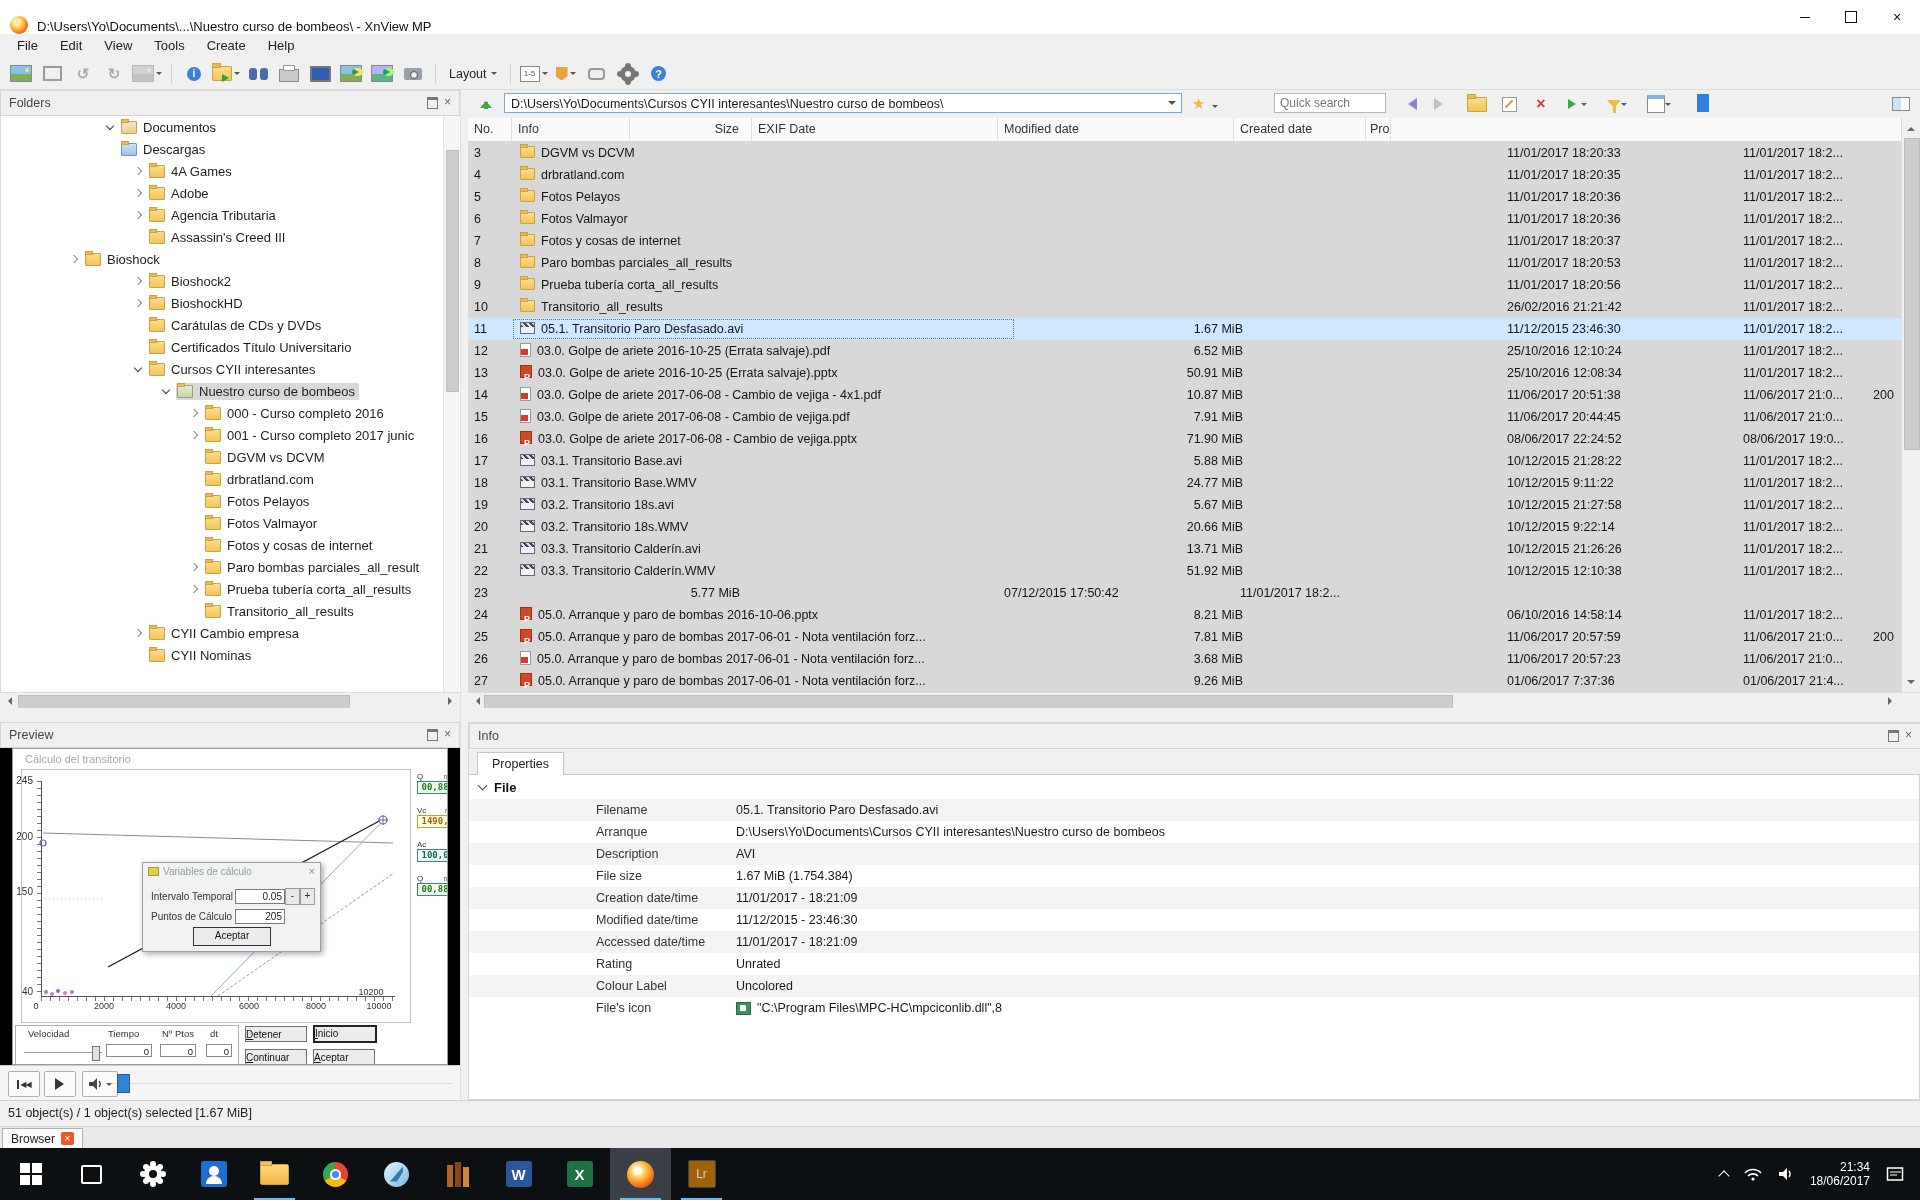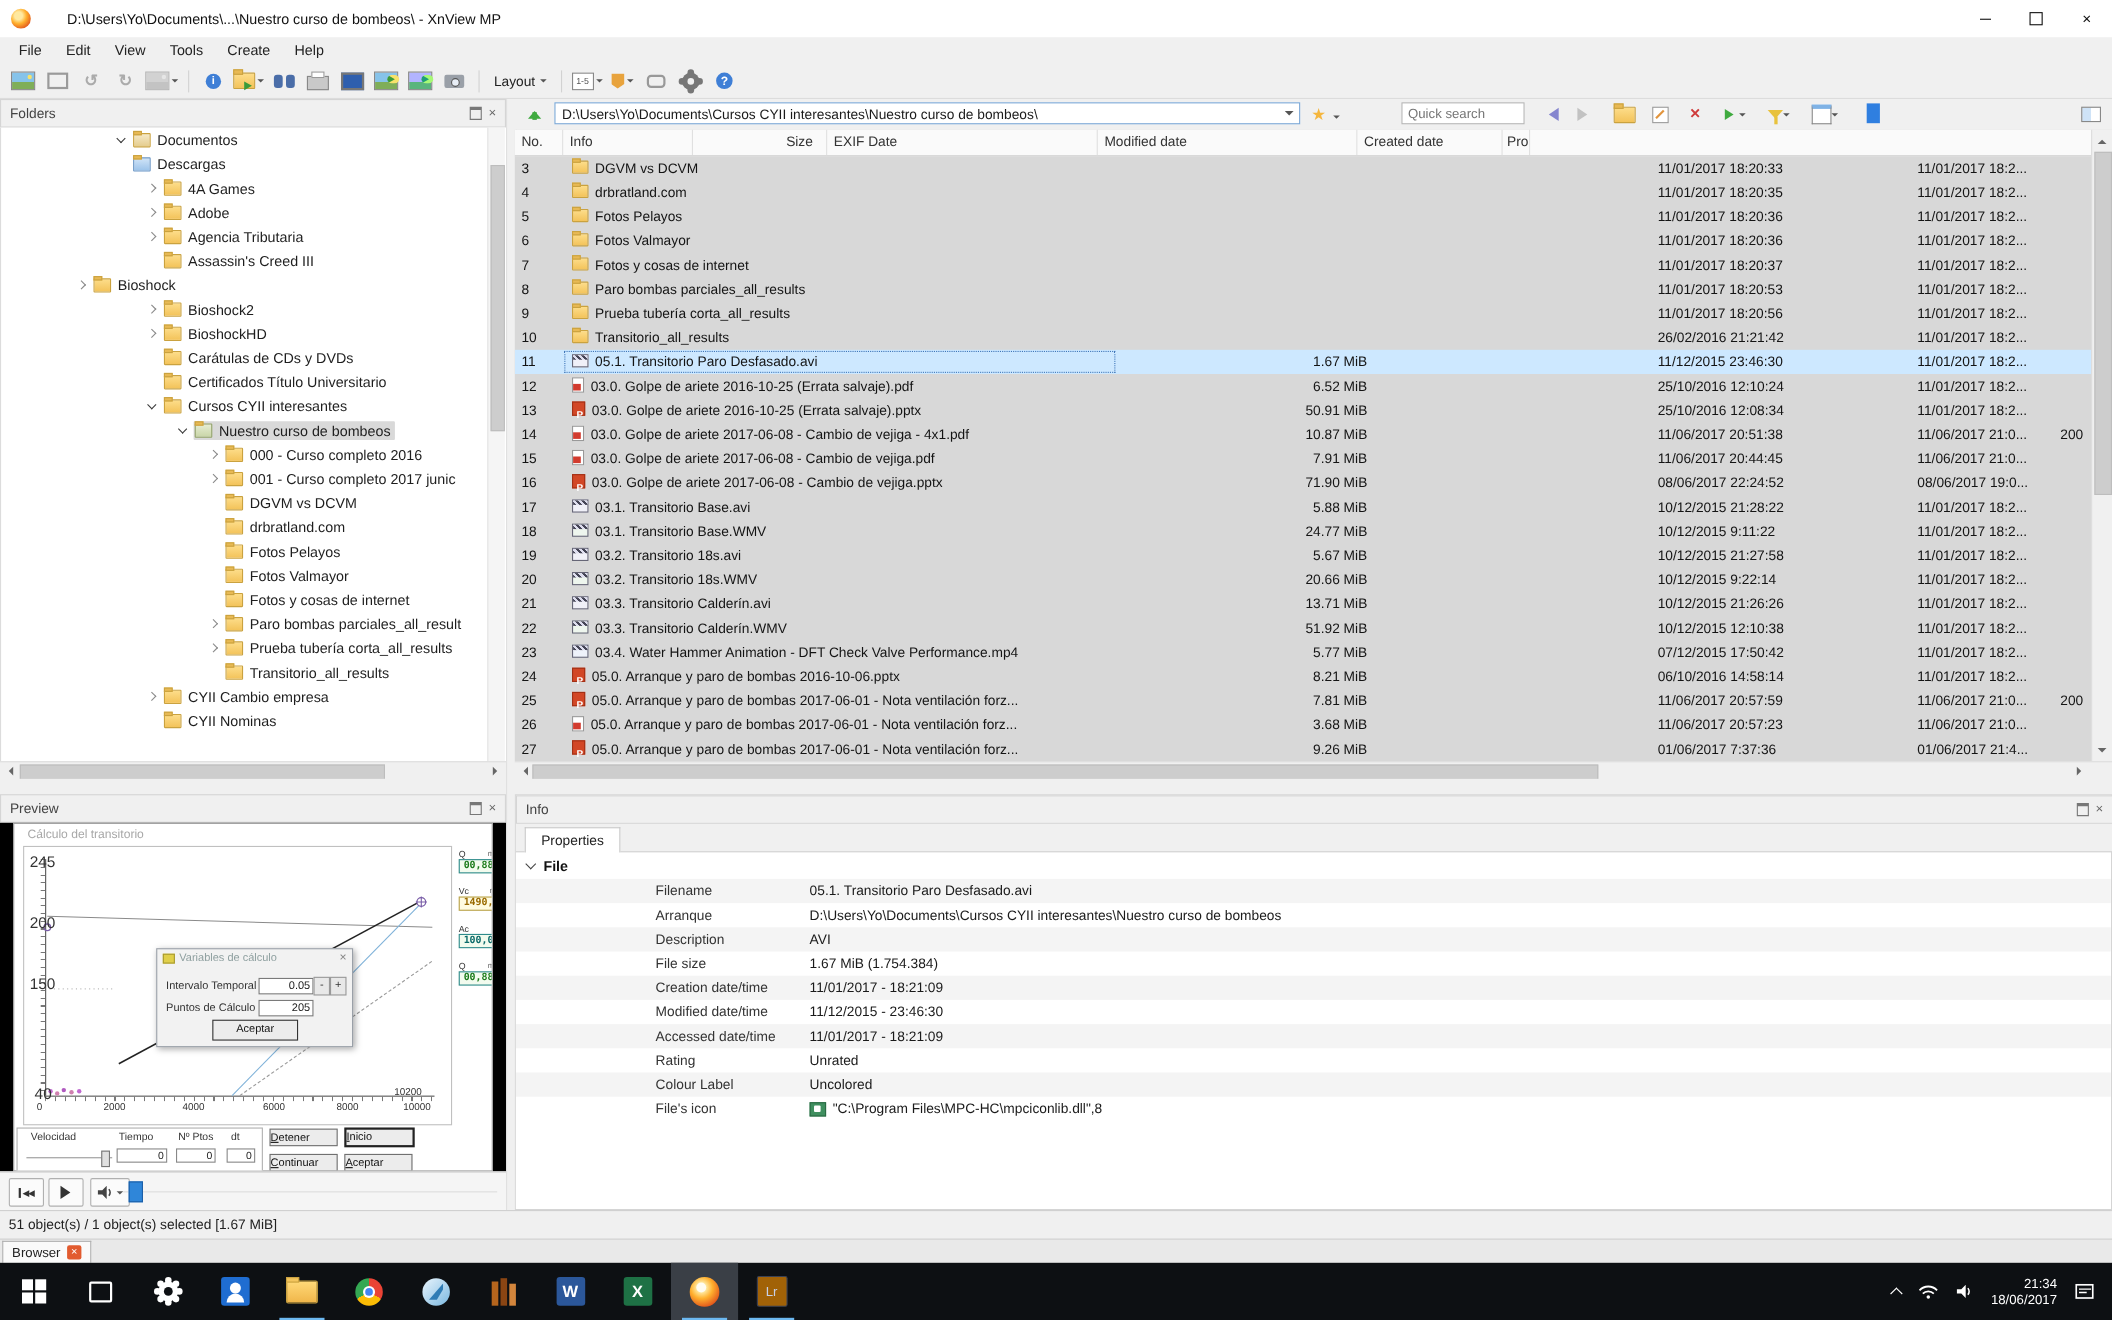--- a/index.html
+++ b/index.html
@@ -1,19 +1,19 @@
 <!DOCTYPE html>
 <html><head>
 <meta charset="utf-8">
 <style>
   html,body{margin:0;padding:0;background:#444;}
   .screen{position:relative;width:1920px;height:1200px;overflow:hidden;background:#f0f0f0;
     font-family:"Liberation Sans",sans-serif;color:#1a1a1a;}
   
-  .titlebar{position:absolute;left:0;top:0;width:1920px;height:34px;background:#fff;display:flex;align-items:center;gap:24px;}
+  .titlebar{position:absolute;left:0;top:0;width:1920px;height:34px;background:#fff;display:flex;align-items:flex-end;}
   .xn-logo{width:18px;height:18px;margin-left:10px;border-radius:50%;
     background:radial-gradient(circle at 38% 35%,#ffe9a0 0 22%,#ffb02e 45%,#e2571b 78%,#a93a10 100%);}
   .win-title{margin-left:9px;font-size:13px;color:#111;}
   .win-btns{margin-left:auto;display:flex;height:34px;}
   .wbtn{width:46px;height:34px;display:flex;align-items:center;justify-content:center;font-size:14px;color:#111;}
   .glyph-min{width:10px;height:1px;background:#111;}
   .glyph-max{width:10px;height:10px;border:1px solid #111;}
   
   .menubar{position:absolute;left:0;top:34px;width:1920px;height:24px;background:#f0f0f0;display:flex;align-items:center;padding-left:6px;box-sizing:border-box;}
   .menu-item{padding:0 11px;font-size:13px;color:#222;line-height:24px;}
@@ -146,21 +146,21 @@
   
   .preview-header{position:absolute;left:0;top:632px;width:460px;}
   .preview-body{position:absolute;left:0;top:658px;width:460px;height:317px;background:#000;}
   .pframe{position:absolute;left:12px;top:0;width:436px;height:317px;background:#fff;border:1px solid #9a9a9a;box-sizing:border-box;overflow:hidden;}
   .frame-title{position:absolute;left:12px;top:4px;font-size:11px;color:#a8a8a8;}
   .plotrect{position:absolute;left:8px;top:20px;width:388px;height:252px;border:1px solid #c0c0c0;}
   .yaxis{position:absolute;left:28px;top:32px;width:1px;height:215px;background:#555;}
   .xaxis{position:absolute;left:28px;top:247px;width:354px;height:1px;background:#555;}
   .yticks{position:absolute;left:24px;top:32px;width:4px;height:215px;background:repeating-linear-gradient(to bottom,#777 0 1px,transparent 1px 7px);}
   .xticks{position:absolute;left:28px;top:248px;width:354px;height:4px;background:repeating-linear-gradient(to right,#777 0 1px,transparent 1px 9px);}
-  .ylab{position:absolute;left:14px;width:20px;text-align:right;font-size:14px;color:#333;}
+  .ylab{position:absolute;left:0;width:20px;text-align:right;font-size:10px;color:#333;}
   .xlab{position:absolute;top:252px;width:28px;text-align:center;font-size:9px;color:#333;}
   .xlab.extra{top:238px;}
   .chart-svg{position:absolute;left:0;top:0;}
   .gauge{position:absolute;left:404px;width:40px;}
   .glabel{display:flex;justify-content:space-between;font-size:8px;color:#333;height:10px;align-items:center;}
   .gu{font-size:7px;color:#666;}
   .gval{height:11px;border:1px solid #2e8b8b;background:#f2fbee;font-size:9px;font-weight:bold;text-align:right;line-height:11px;padding-right:2px;color:#1a7a1a;font-family:"DejaVu Sans Mono",monospace;}
   .gv1{color:#9a6a00;background:#fffbe0;border-color:#b8a24a;}
   .gv2{color:#0a6a6a;}
   
@@ -922,21 +922,20 @@
               <div class="cell c-name"><span class="fic fic-wmv"></span><span class="fname">03.3. Transitorio Calderín.WMV</span></div>
               <div class="cell c-info"></div>
               <div class="cell c-size">51.92 MiB</div>
               <div class="cell c-exif"></div>
               <div class="cell c-modified">10/12/2015 12:10:38</div>
               <div class="cell c-created">11/01/2017 18:2...</div>
               <div class="cell c-prop"></div>
             </div>
             <div class="frow">
               <div class="cell c-no">23</div>
-              <div class="cell c-name"><span class="fic fic-mp4"></span><span class="fname">03.4. Water Hammer Animation - DFT Check Valve Performance.mp4</span></div>
               <div class="cell c-info"></div>
               <div class="cell c-size">5.77 MiB</div>
               <div class="cell c-exif"></div>
               <div class="cell c-modified">07/12/2015 17:50:42</div>
               <div class="cell c-created">11/01/2017 18:2...</div>
               <div class="cell c-prop"></div>
             </div>
             <div class="frow">
               <div class="cell c-no">24</div>
               <div class="cell c-name"><span class="fic fic-pptx"></span><span class="fname">05.0. Arranque y paro de bombas 2016-10-06.pptx</span></div>

